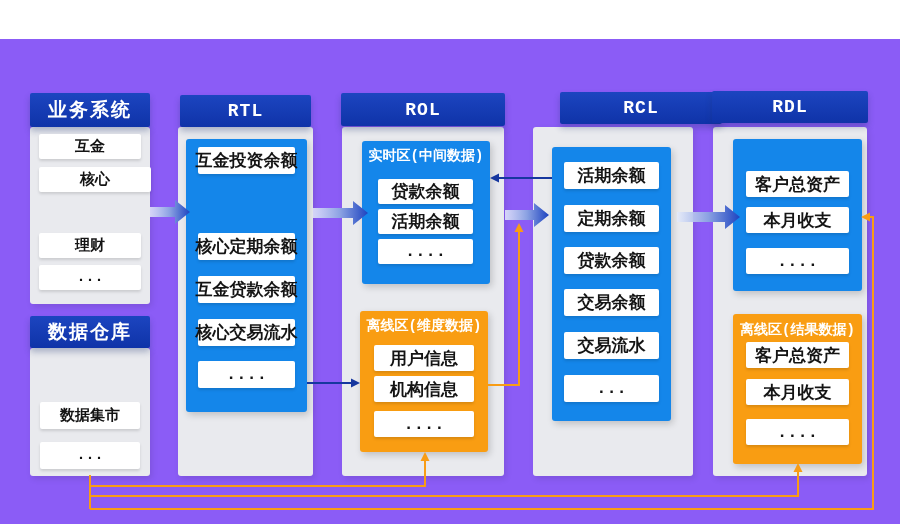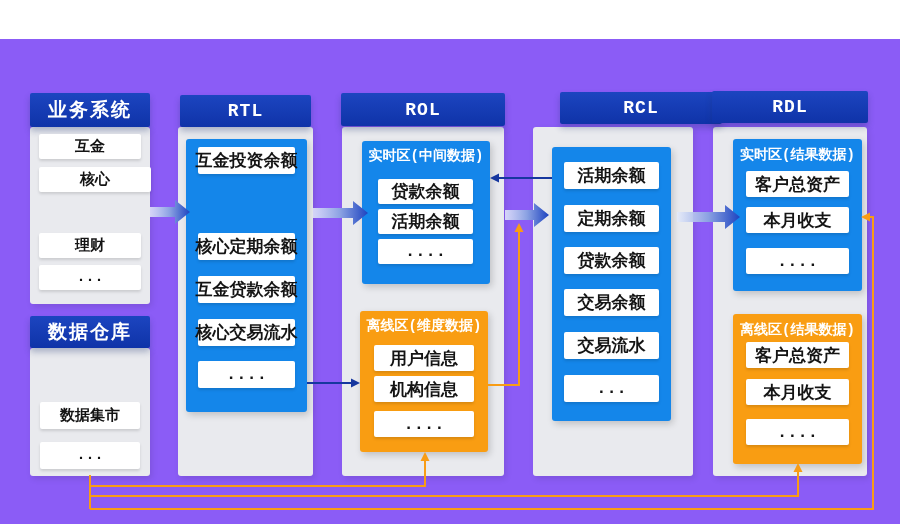--- a/index.html
+++ b/index.html
@@ -84,21 +84,20 @@
 
   <div class="zone blue" style="left:552px;top:108px;width:119px;height:274px"></div>
   <div class="item" style="left:564px;top:123px;width:95px;height:27px">活期余额</div>
   <div class="item" style="left:564px;top:166px;width:95px;height:27px">定期余额</div>
   <div class="item" style="left:564px;top:208px;width:95px;height:27px">贷款余额</div>
   <div class="item" style="left:564px;top:250px;width:95px;height:27px">交易余额</div>
   <div class="item" style="left:564px;top:293px;width:95px;height:27px">交易流水</div>
   <div class="item" style="left:564px;top:336px;width:95px;height:27px">...</div>
 
   <div class="zone blue" style="left:733px;top:100px;width:129px;height:152px"></div>
-  <div class="zone-title" style="left:733px;top:106px;width:129px;height:20px">实时区(结果数据)</div>
   <div class="item" style="left:746px;top:132px;width:103px;height:26px">客户总资产</div>
   <div class="item" style="left:746px;top:168px;width:103px;height:26px">本月收支</div>
   <div class="item" style="left:746px;top:209px;width:103px;height:26px">....</div>
 
   <div class="zone orange" style="left:733px;top:275px;width:129px;height:150px"></div>
   <div class="zone-title" style="left:733px;top:281px;width:129px;height:20px">离线区(结果数据)</div>
   <div class="item" style="left:746px;top:303px;width:103px;height:26px">客户总资产</div>
   <div class="item" style="left:746px;top:340px;width:103px;height:26px">本月收支</div>
   <div class="item" style="left:746px;top:380px;width:103px;height:26px">....</div>
 

